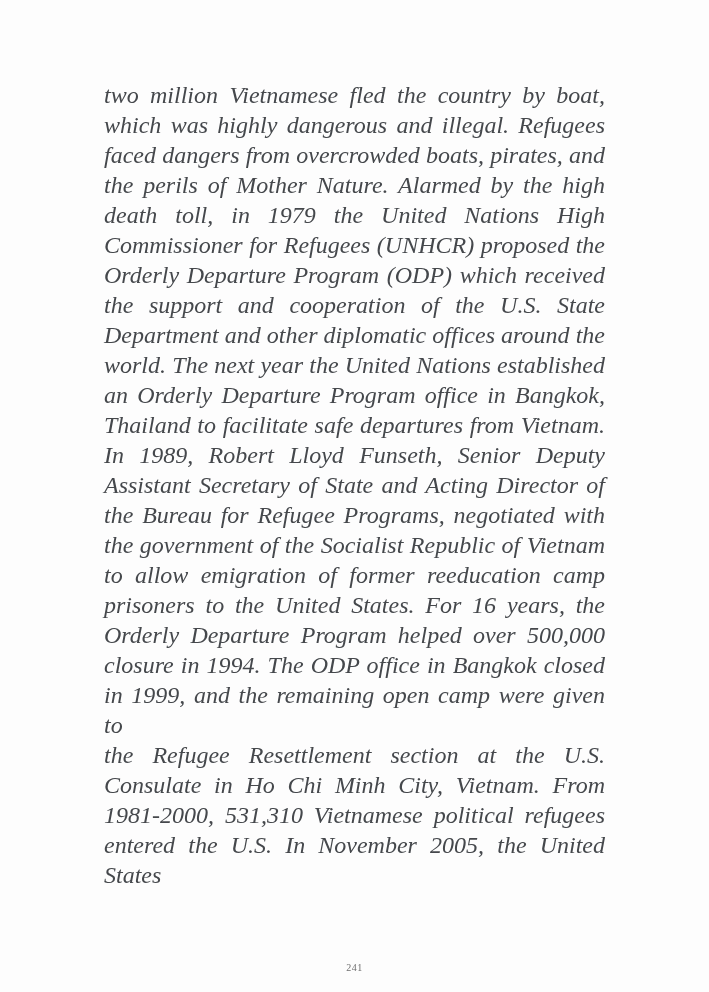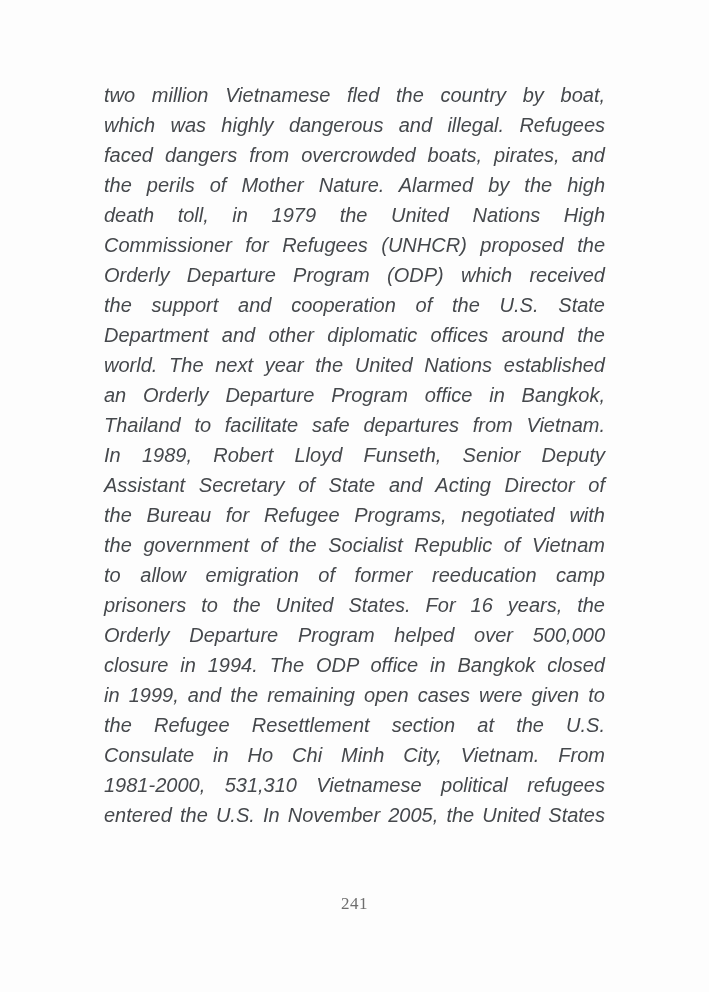--- a/index.html
+++ b/index.html
@@ -15,38 +15,38 @@
     overflow: hidden;
     font-family: "Liberation Serif", "DejaVu Serif", serif;
   }
   .text-block {
     position: absolute;
     left: 104px;
     width: 501px;
     top: 80px;
   }
   .line {
-    font-family: Liberation Sans, sans-serif;
+    font-family: Liberation Serif, serif;
     font-style: italic;
-    font-size: 20px;
+    font-size: 24px;
     line-height: 30px;
     color: #45484c;
     text-align: justify;
     text-align-last: justify;
     -moz-text-align-last: justify;
   }
   .page-number {
     position: absolute;
-    top: 894px;
+    top: 962px;
     left: 0;
     width: 709px;
     text-align: center;
     font-family: "Liberation Serif", "DejaVu Serif", serif;
     font-style: normal;
-    font-size: 17px;
+    font-size: 10px;
     color: #6e6e6e;
     letter-spacing: 0.5px;
   }
 </style>
 </head>
 <body>
 
 <div class="page">
   <div class="text-block">
       <div class="line">two million Vietnamese fled the country by boat,</div>
@@ -62,20 +62,20 @@
       <div class="line">an Orderly Departure Program office in Bangkok,</div>
       <div class="line">Thailand to facilitate safe departures from Vietnam.</div>
       <div class="line">In 1989, Robert Lloyd Funseth, Senior Deputy</div>
       <div class="line">Assistant Secretary of State and Acting Director of</div>
       <div class="line">the Bureau for Refugee Programs, negotiated with</div>
       <div class="line">the government of the Socialist Republic of Vietnam</div>
       <div class="line">to allow emigration of former reeducation camp</div>
       <div class="line">prisoners to the United States. For 16 years, the</div>
       <div class="line">Orderly Departure Program helped over 500,000</div>
       <div class="line">closure in 1994. The ODP office in Bangkok closed</div>
-      <div class="line">in 1999, and the remaining open cases were given to</div>
+      <div class="line">in 1999, and the remaining open camp were given to</div>
       <div class="line">the Refugee Resettlement section at the U.S.</div>
       <div class="line">Consulate in Ho Chi Minh City, Vietnam. From</div>
       <div class="line">1981-2000, 531,310 Vietnamese political refugees</div>
       <div class="line">entered the U.S. In November 2005, the United States</div>
     </div>
   <div class="page-number">241</div>
 </div>
 
 </body></html>

